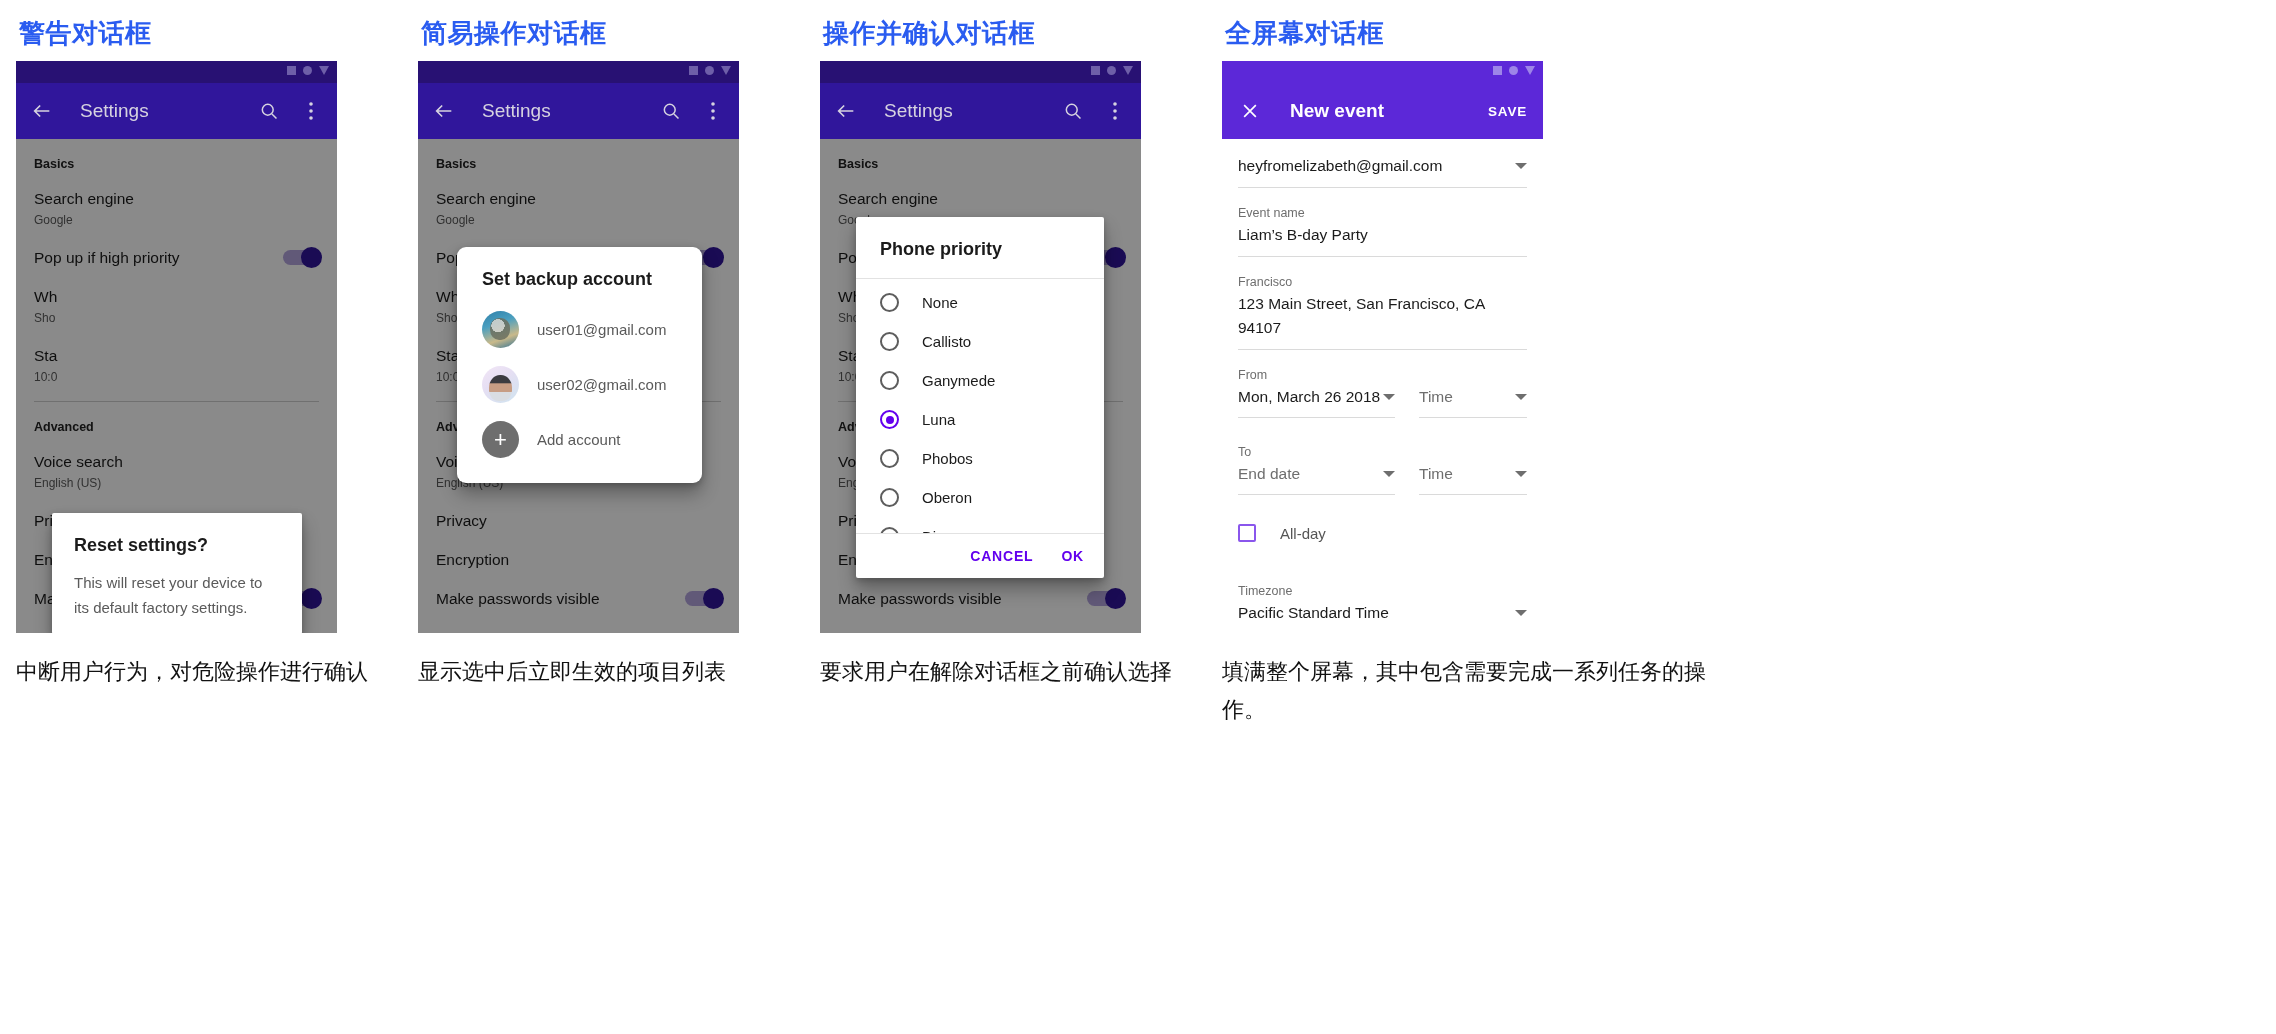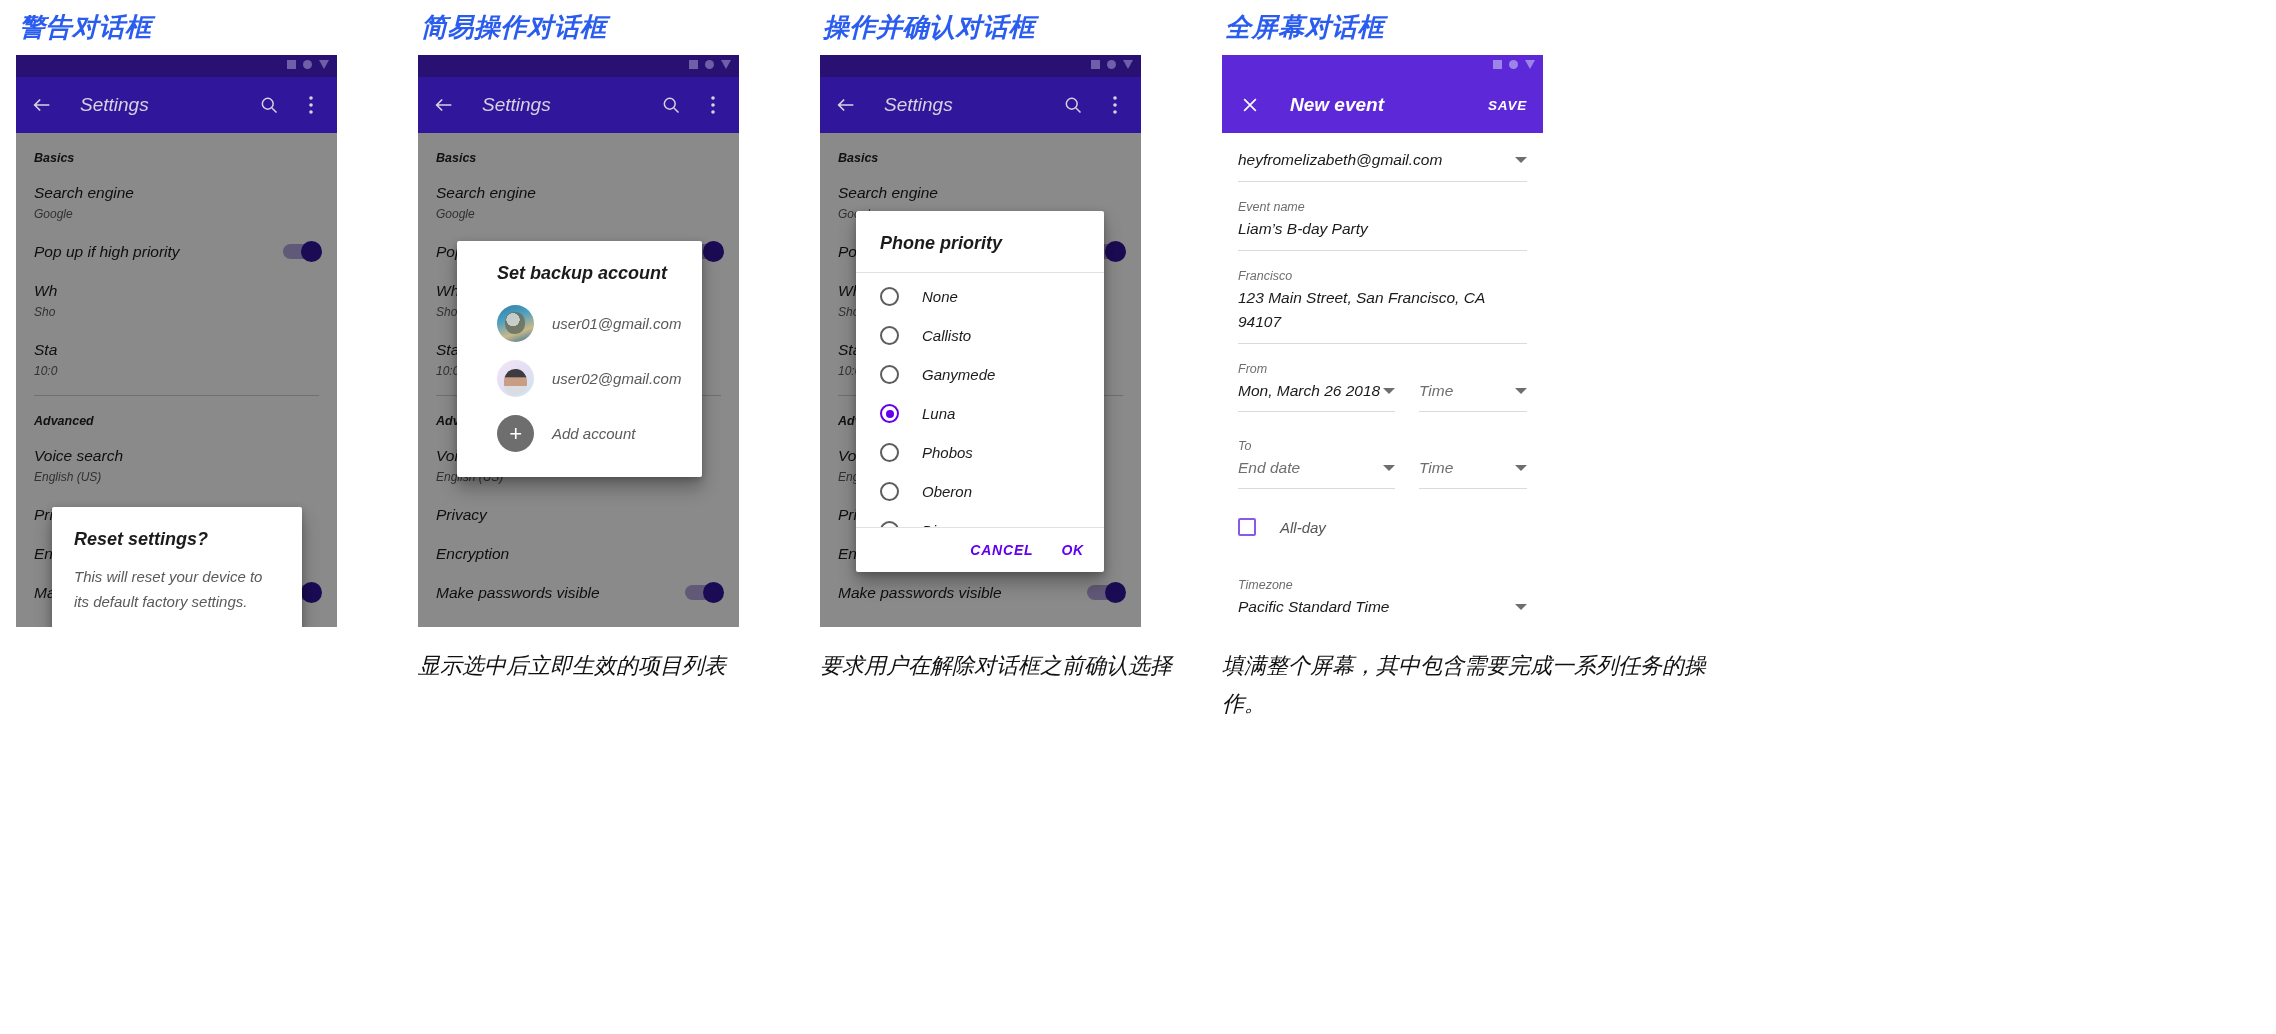--- a/index.html
+++ b/index.html
@@ -4,21 +4,21 @@
 <style>
   * { box-sizing: border-box; margin: 0; padding: 0; }
   html, body {
     width: 2276px; height: 1034px;
     background: #ffffff;
     font-family: "Liberation Sans", "DejaVu Sans", sans-serif;
     overflow: hidden;
   }
   .board { position: relative; width: 2276px; height: 1034px; }
 
-  .panel { position: absolute; top: 0; width: 530px; height: 1008px; font-style: italic; }
+  .panel { position: absolute; top: 6px; width: 530px; height: 1008px; }
   .panel-title {
     color: #2a5cf0;
     font-size: 26px;
     font-weight: bold;
     letter-spacing: 0.5px;
     margin-left: 3px;
     height: 55px;
     line-height: 55px;
   }
 
@@ -163,21 +163,22 @@
     left: 36px; top: 374px;
     width: 250px;
     padding: 22px 22px 14px 22px;
   }
   #alert-dialog .dlg-title { margin-bottom: 14px; }
 
   
   #simple-dialog {
     left: 39px; top: 108px;
     width: 245px;
-    padding: 22px 0 16px 16px;
+    padding: 22px 0 16px 1px;
+    border-radius: 9px;
   }
   #simple-dialog .dlg-title { padding: 0 24px 12px 24px; }
   .acct-row {
     display: flex;
     align-items: center;
     gap: 18px;
     padding: 9px 24px;
   }
   .avatar {
     width: 37px; height: 37px;
@@ -385,20 +386,21 @@
         <div class="scrim"></div>
 
         <div class="dialog" id="alert-dialog">
           <div class="dlg-title">Reset settings?</div>
           <div class="dlg-msg">This will reset your device to its default factory settings.</div>
 
         </div>
       </div>
     </div>
 
+    <div class="caption">中断用户行为，对危险操作进行确认</div>
   </div>
 
   <div class="panel" style="left:418px;">
     <div class="panel-title">简易操作对话框</div>
 
     <div class="phone">
       <div class="statusbar">
         <div class="sb-icons">
           <span class="sb-sq"></span>
           <span class="sb-ci"></span>

